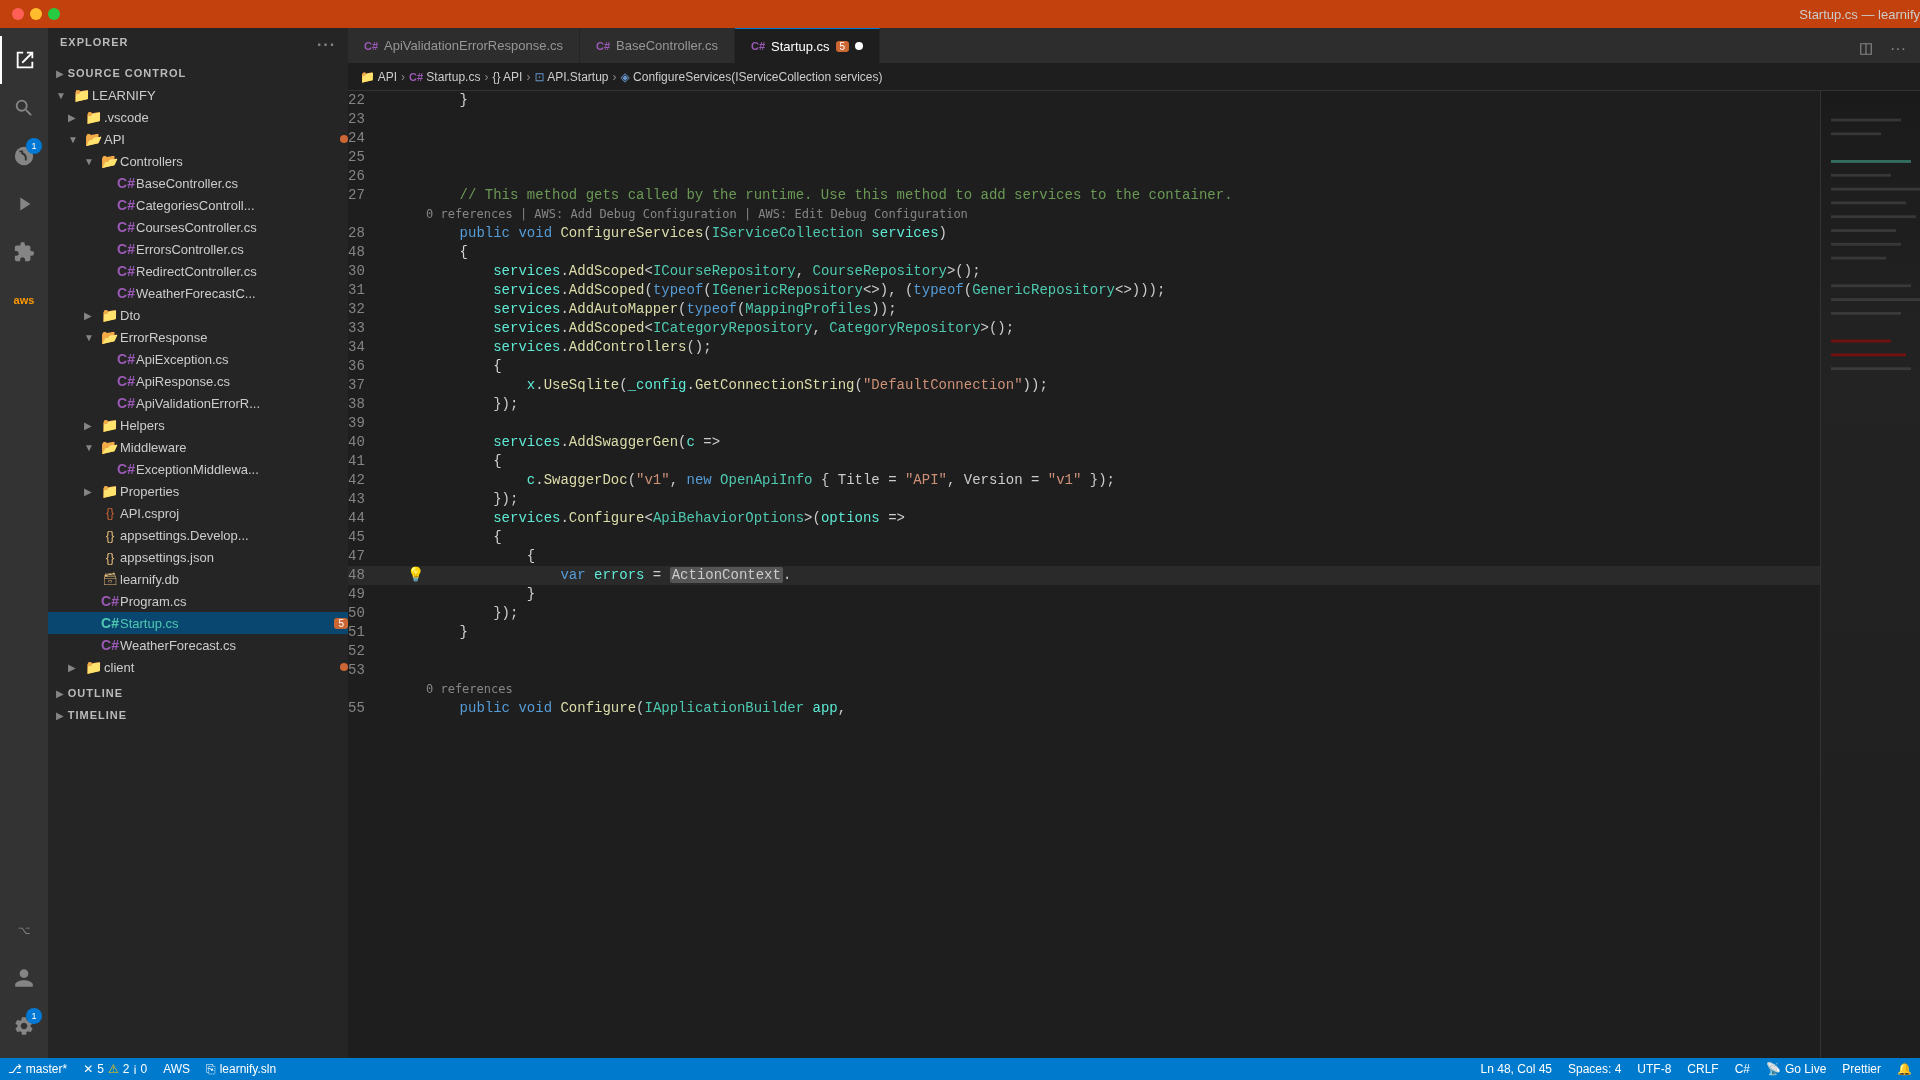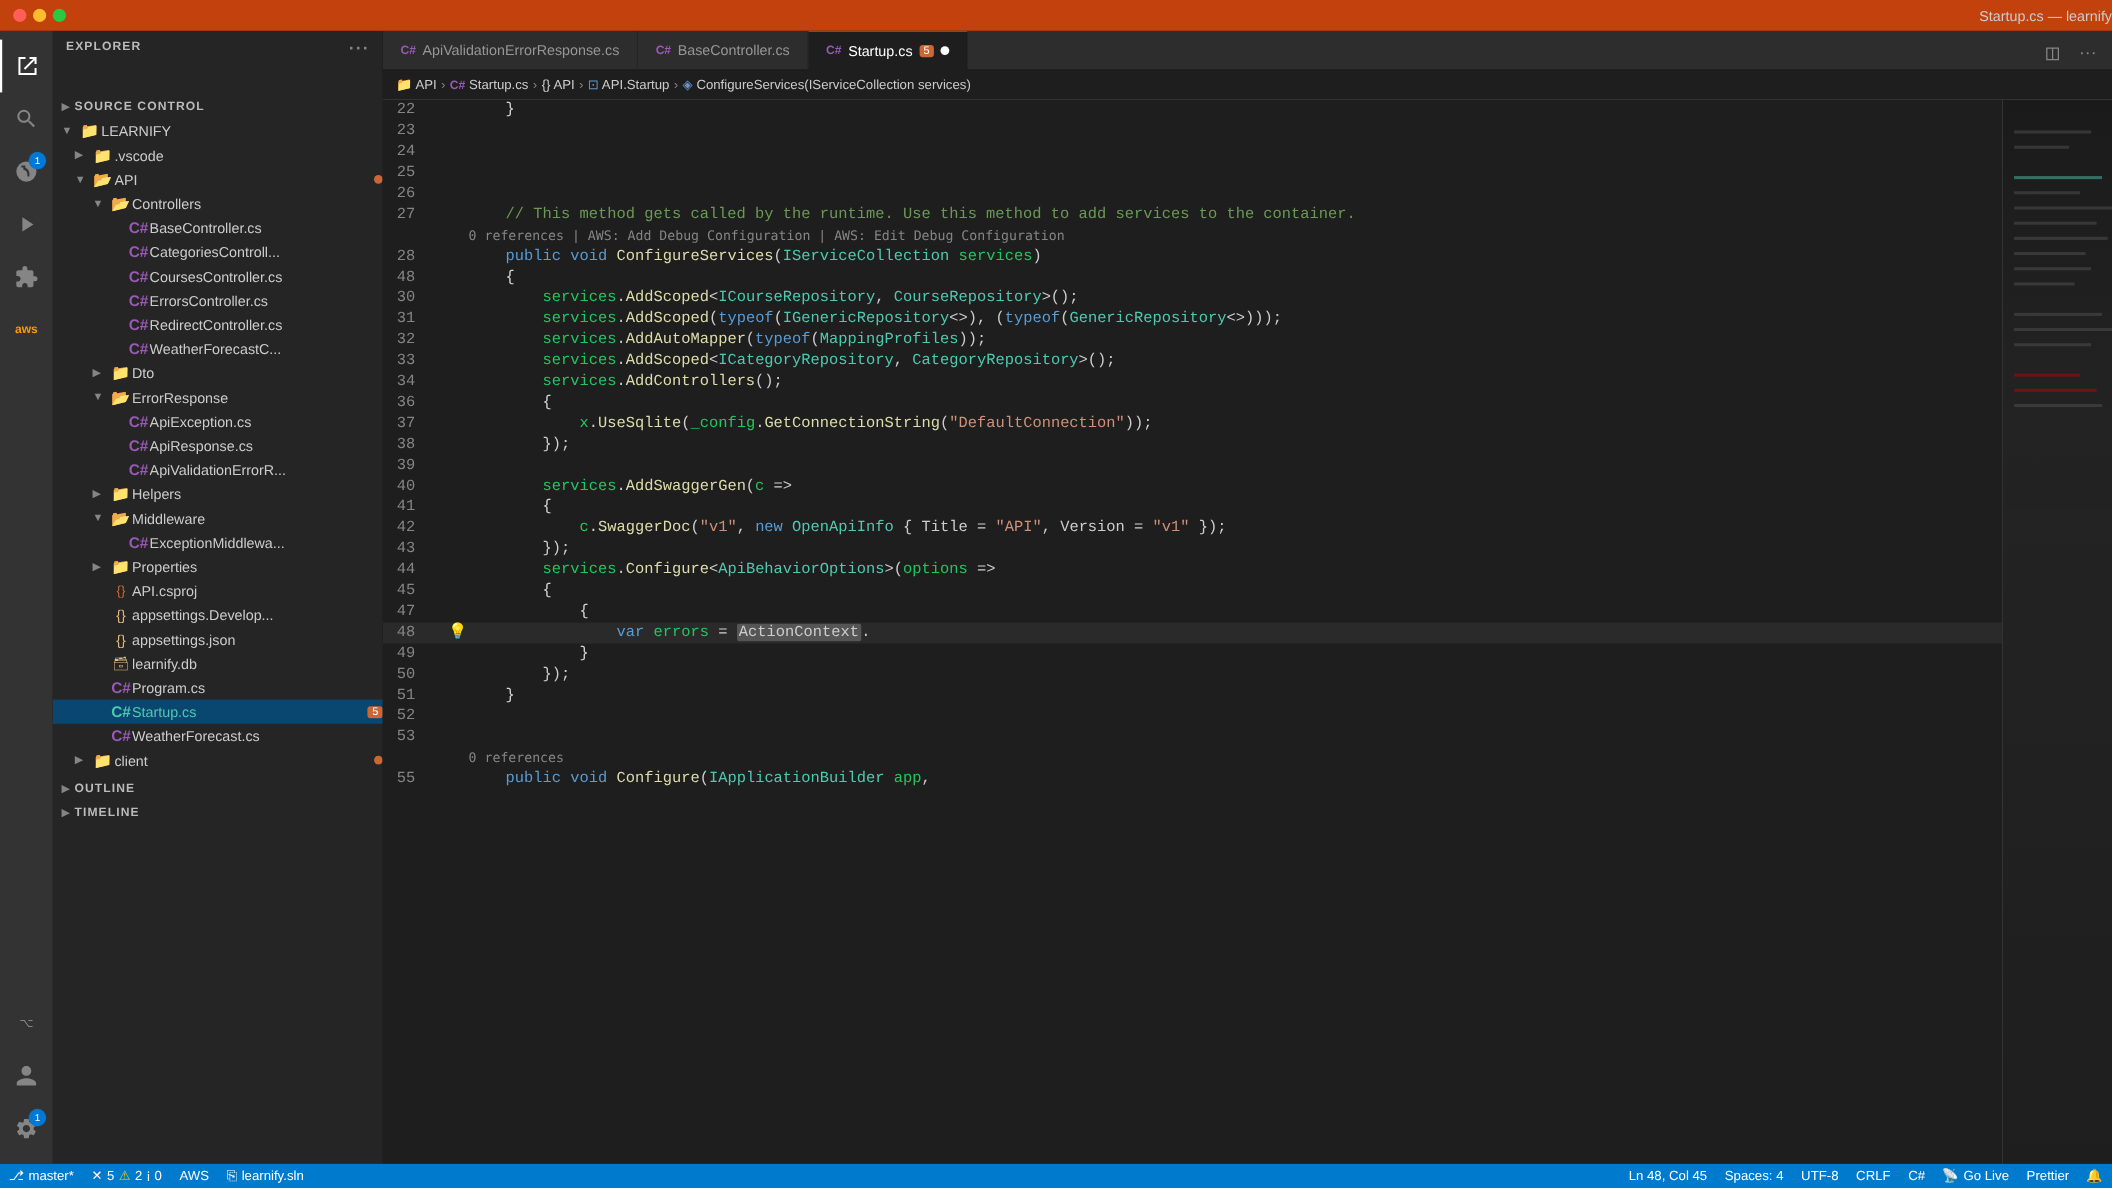--- a/index.html
+++ b/index.html
@@ -19,21 +19,21 @@
 
     
     .activity-bar { width: 48px; background: #333333; display: flex; flex-direction: column; align-items: center; padding-top: 8px; flex-shrink: 0; }
     .activity-icon { width: 48px; height: 48px; display: flex; align-items: center; justify-content: center; color: #858585; cursor: pointer; position: relative; font-size: 22px; }
     .activity-icon.active { color: #ffffff; border-left: 2px solid #ffffff; }
     .activity-icon .badge { position: absolute; top: 6px; right: 6px; background: #0078d4; color: white; border-radius: 50%; width: 16px; height: 16px; font-size: 9px; display: flex; align-items: center; justify-content: center; }
     .activity-spacer { flex: 1; }
     .activity-bottom { display: flex; flex-direction: column; align-items: center; padding-bottom: 8px; }
 
     
-    .sidebar { width: 300px; background: #252526; display: flex; flex-direction: column; flex-shrink: 0; overflow: hidden; gap: 24px; }
+    .sidebar { width: 300px; background: #252526; display: flex; flex-direction: column; flex-shrink: 0; overflow: hidden; }
     .sidebar-header { padding: 8px 12px; font-size: 11px; font-weight: 700; color: #bbbbbb; letter-spacing: 1px; text-transform: uppercase; }
     .sidebar-content { flex: 1; overflow-y: auto; font-size: 13px; }
     .sidebar-content::-webkit-scrollbar { width: 6px; }
     .sidebar-content::-webkit-scrollbar-thumb { background: #424242; }
 
     .tree-item { display: flex; align-items: center; height: 22px; padding-left: 8px; cursor: pointer; white-space: nowrap; overflow: hidden; }
     .tree-item.selected { background: #094771; color: #ffffff; }
     .tree-item.active-file { color: #4ec9b0; }
     .tree-item .arrow { width: 16px; font-size: 10px; color: #858585; flex-shrink: 0; }
     .tree-item .icon { width: 20px; text-align: center; flex-shrink: 0; font-size: 14px; }
@@ -71,31 +71,31 @@
     .breadcrumb-sep { color: #858585; }
     .breadcrumb-item { color: #cccccc; cursor: pointer; }
 
     
     .editor-container { display: flex; flex: 1; overflow: hidden; }
     .code-area { flex: 1; overflow: auto; background: #1e1e1e; position: relative; }
     .code-area::-webkit-scrollbar { width: 10px; height: 10px; }
     .code-area::-webkit-scrollbar-thumb { background: #424242; }
 
     .code-line { display: flex; min-height: 19px; font-family: 'Consolas', 'Courier New', monospace; font-size: 14px; line-height: 19px; }
-    .line-num { width: 58px; text-align: center; padding-right: 16px; color: #858585; font-family: 'Consolas', 'Courier New', monospace; font-size: 14px; line-height: 19px; flex-shrink: 0; user-select: none; position: relative; }
+    .line-num { width: 58px; text-align: left; padding-right: 16px; color: #858585; font-family: 'Consolas', 'Courier New', monospace; font-size: 14px; line-height: 19px; flex-shrink: 0; user-select: none; position: relative; }
     .line-gutter { width: 20px; flex-shrink: 0; display: flex; align-items: center; justify-content: center; }
     .line-content { flex: 1; padding-right: 20px; white-space: pre; }
 
     
     .kw { color: #569cd6; }
     .type { color: #4ec9b0; }
     .method { color: #dcdcaa; }
     .string { color: #ce9178; }
     .comment { color: #6a9955; }
-    .param { color: #22c55e; }
+    .param { color: #5eead4; }
     .op { color: #d4d4d4; }
 
     .hint-line { color: #858585; font-size: 12px; background: #1e1e1e; padding-left: 78px; line-height: 19px; font-family: 'Consolas', monospace; }
 
     .highlighted-word { background: #555555; border-radius: 2px; padding: 0 2px; }
 
     
     .minimap { width: 100px; background: #1e1e1e; border-left: 1px solid #333; flex-shrink: 0; overflow: hidden; }
     .minimap-inner { width: 100%; height: 100%; background: #252526; opacity: 0.8; }
 

